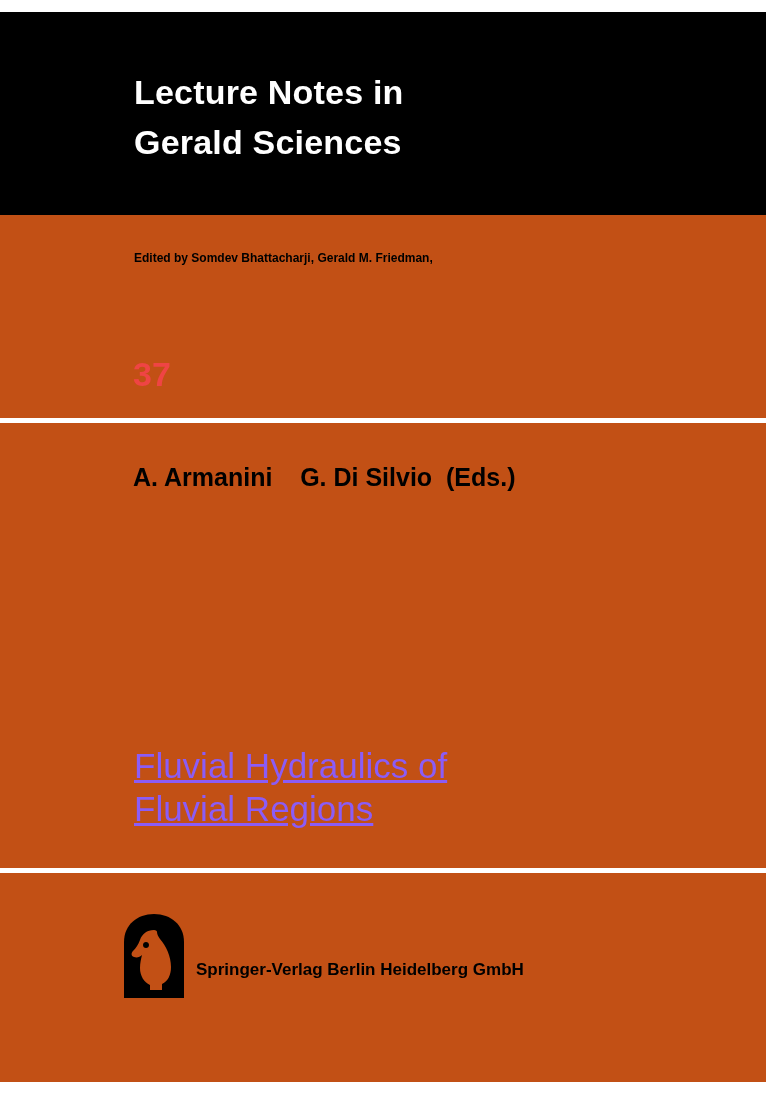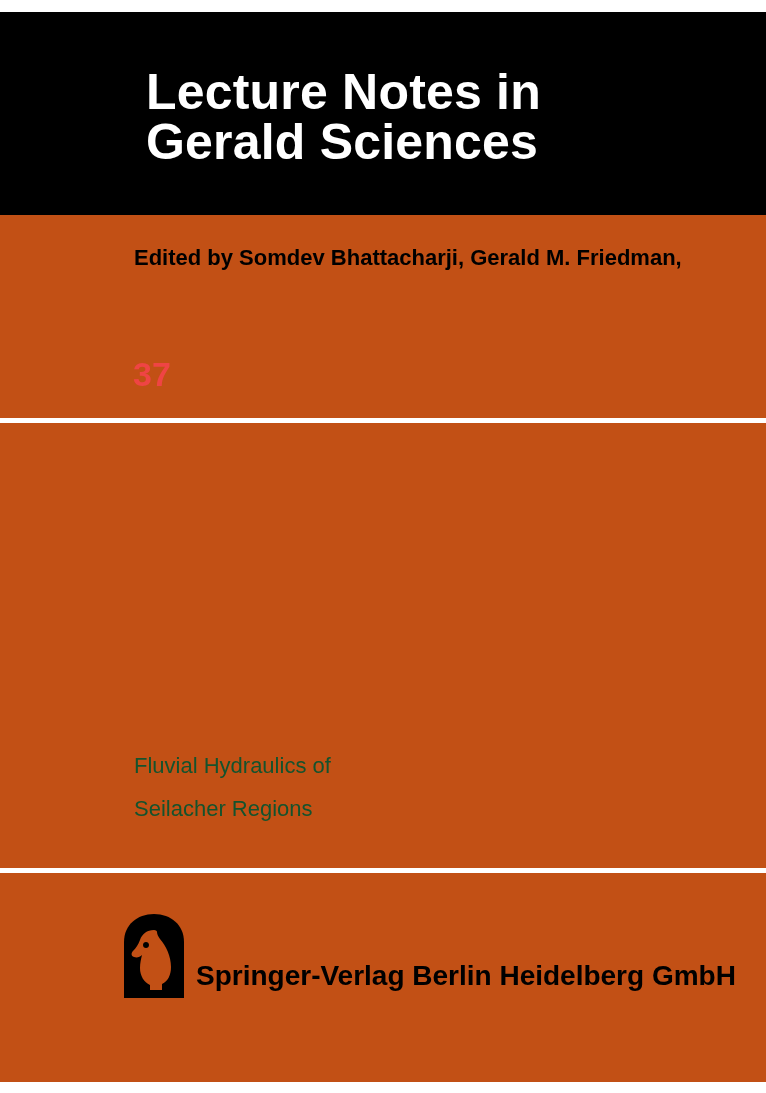--- a/index.html
+++ b/index.html
@@ -42,37 +42,36 @@
     height: 203px;
     background: #000000;
   }
 
   .series-title {
     position: absolute;
     left: 134px;
     top: 55px;
     width: 560px;
     color: #ffffff;
-    font-size: 50px;
+    font-size: 34px;
     line-height: 50px;
     font-weight: bold;
     letter-spacing: 0.2px;
-    margin-left: 12px;
   }
   .series-title .line2 {
     display: block;
   }
 
   .editors {
     position: absolute;
     left: 134px;
     top: 243px;
     width: 580px;
     color: #000000;
-    font-size: 22px;
+    font-size: 12px;
     line-height: 30px;
     font-weight: bold;
   }
   .editors .line2 {
     display: block;
   }
 
   .volume-number {
     position: absolute;
     left: 133px;
@@ -101,24 +100,25 @@
     font-size: 25px;
     font-weight: bold;
     white-space: pre;
   }
 
   .book-title {
     position: absolute;
     left: 134px;
     top: 744px;
     width: 600px;
-    color: #14532d;
-    font-size: 22px;
+    color: #8b5cf6;
+    font-size: 35px;
     line-height: 43px;
     font-weight: normal;
+    text-decoration: underline;
   }
   .book-title .line2 {
     display: block;
   }
 
   .publisher-row {
     position: absolute;
     left: 116px;
     top: 912px;
     width: 620px;
@@ -131,21 +131,21 @@
     top: 0px;
     width: 76px;
     height: 86px;
   }
 
   .publisher-name {
     position: absolute;
     left: 80px;
     top: 48px;
     color: #000000;
-    font-size: 28px;
+    font-size: 17px;
     font-weight: bold;
     white-space: nowrap;
   }
 </style>
 </head>
 <body>
 
 <div class="cover">
 
   <div class="cover-body"></div>
@@ -158,24 +158,25 @@
   </div>
 
   <div class="editors">
     <span>Edited by Somdev Bhattacharji, Gerald M. Friedman,</span>
   </div>
 
   <div class="volume-number">37</div>
 
   <div class="rule rule-top"></div>
 
+  <div class="authors">A. Armanini    G. Di Silvio  (Eds.)</div>
 
   <div class="book-title">
     <span>Fluvial Hydraulics of</span>
-    <span class="line2">Seilacher Regions</span>
+    <span class="line2">Fluvial Regions</span>
   </div>
 
   <div class="rule rule-bottom"></div>
 
   <div class="publisher-row">
     <svg class="springer-logo" viewBox="0 0 76 86">
 
       <path d="M8 86 L8 30 C8 13 21 2 38 2 C55 2 68 13 68 30 L68 86 Z" fill="#000000"></path>
       <path d="M38 18 C31 18 26 22 24 28 C22 33 20 36 17 39 C15 41 15 44 18 45
                C21 46 24 45 26 43 C25 47 24 51 24 56 C24 64 28 70 34 73

